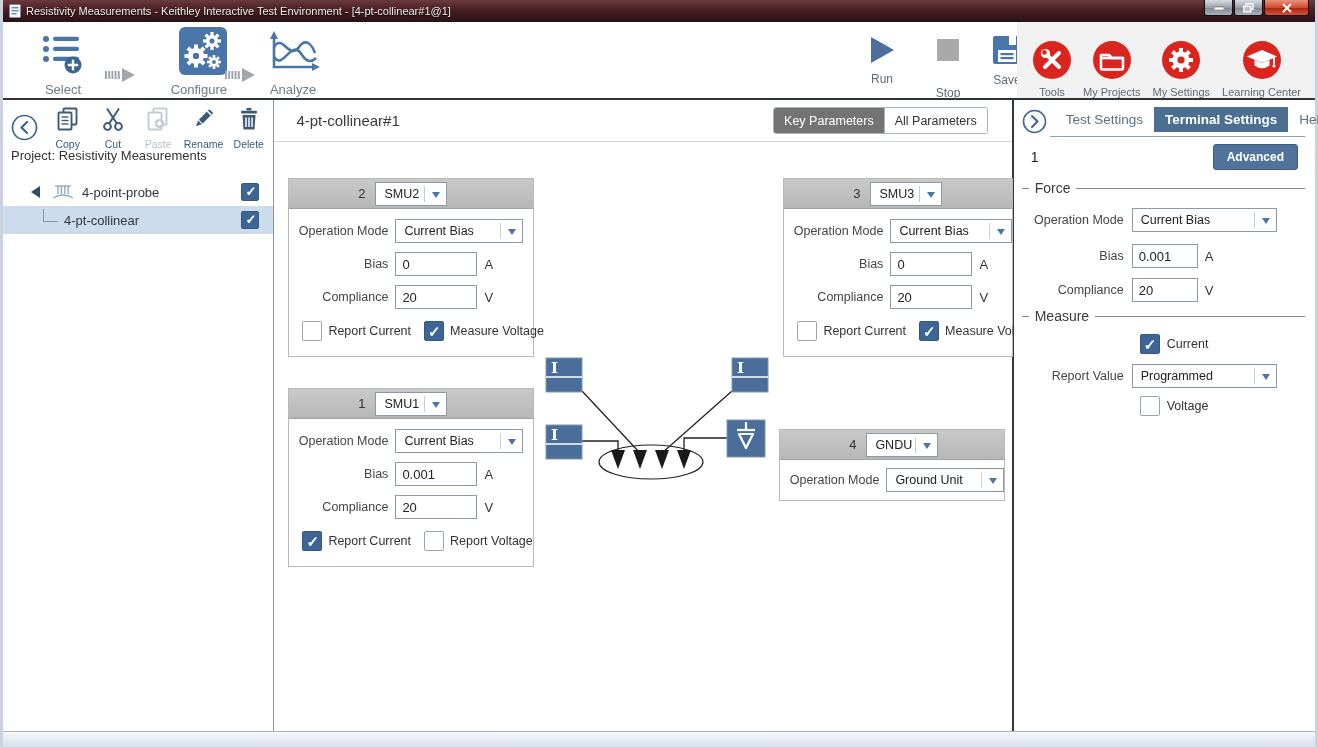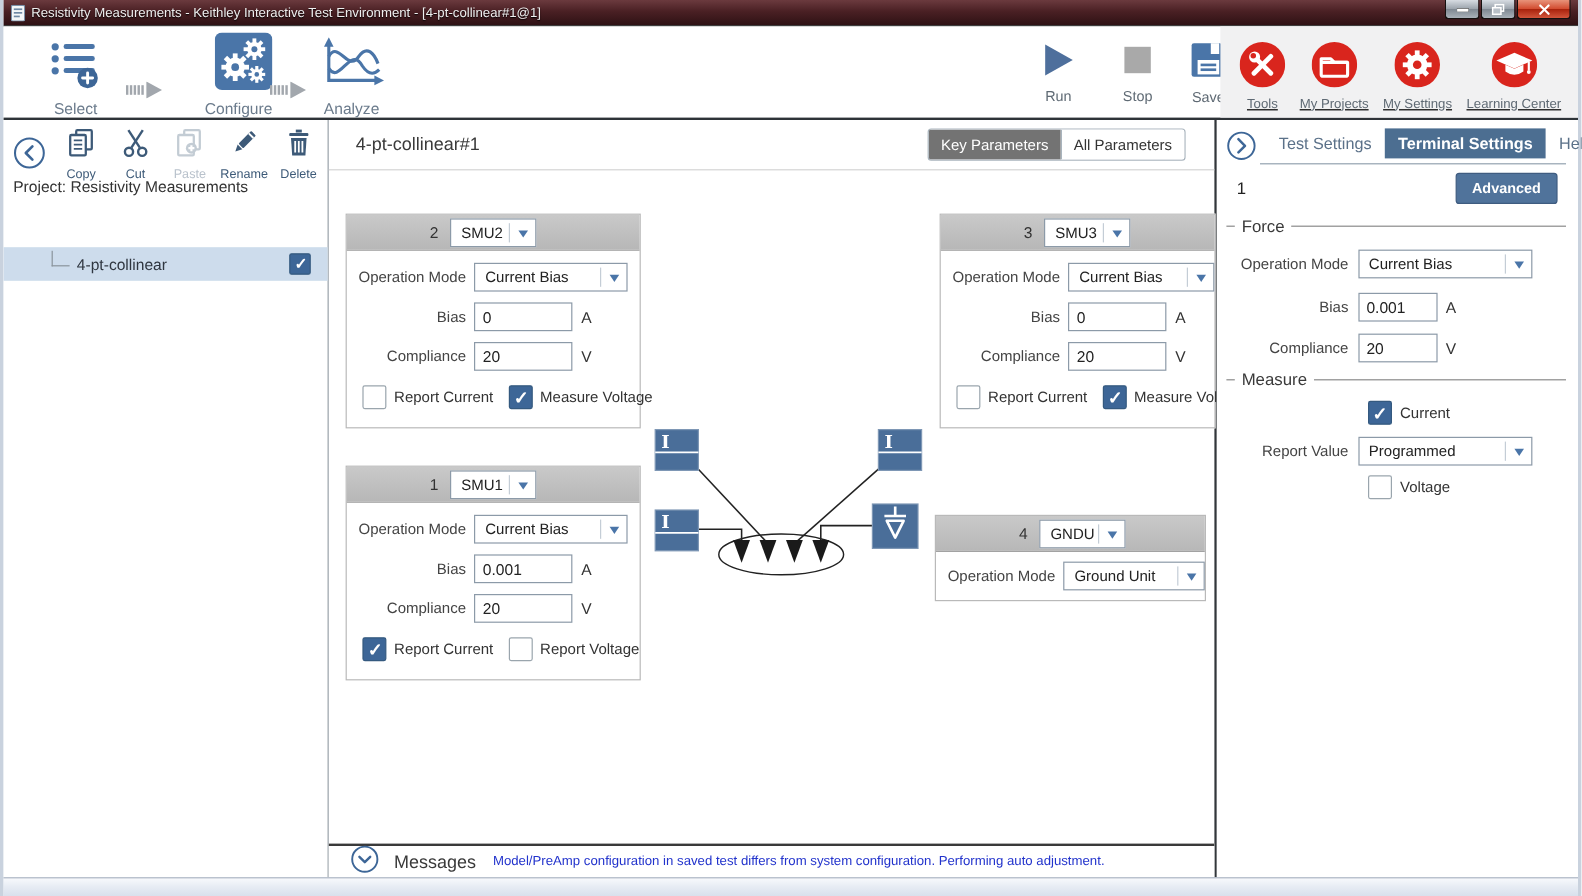--- a/index.html
+++ b/index.html
@@ -22,21 +22,21 @@
 
   
   .toolbar { position:absolute; left:0; top:22px; right:0; height:78px; background:#fff; border-bottom:2px solid #2e3338; }
   .step { position:absolute; display:flex; flex-direction:column; align-items:center; cursor:default; }
   .step-label { font-size:13px; color:#6b7b8c; margin-top:3px; }
   .flow-arrow { position:absolute; top:46px; }
   .runctl { position:absolute; display:flex; flex-direction:column; align-items:center; }
   .runctl .rc-label { font-size:12px; color:#5f6a74; margin-top:3px; }
   .run-note { position:absolute; left:856px; top:83px; font-size:11px; color:#333; }
   .quickzone { position:absolute; right:0; top:0; bottom:0; width:298px; background:#f1f1f2;
-    display:flex; align-items:center; justify-content:space-between; padding:7px 14px 0 16px;text-decoration:underline; }
+    display:flex; align-items:flex-end; justify-content:space-between; padding:7px 14px 0 16px; }
   .qlink { display:flex; flex-direction:column; align-items:center; }
   .qlink .q-label { font-size:11px; color:#5f6a74; margin-top:3px; white-space:nowrap; }
 
   
   .content { position:absolute; left:0; top:100px; right:0; height:631px; display:flex; }
   .sidebar { position:relative; width:272px; background:#fff; border-right:1px solid #8a939c; }
   .center { position:relative; width:741px; background:#fff; border-right:2px solid #33373b; }
   .rightpanel { position:relative; width:302px; background:#fff; }
   .bottomstrip { position:absolute; left:0; right:0; bottom:0; height:16px;
     background:linear-gradient(#f7f9fc 0%, #e7ecf4 45%, #d8e0ec 100%); border-top:1px solid #aab4c2; }
@@ -251,21 +251,21 @@
     <div class="runctl" style="left:858px; top:13px; width:42px;">
       <span><svg width="30" height="30" viewBox="0 0 30 30">
             <polygon points="4,2 27,15 4,28" fill="#4e6f9c"></polygon>
           </svg></span>
       <span class="rc-label">Run</span>
     </div>
     <div class="runctl" style="left:925px; top:16px; width:40px;">
       <span><svg width="24" height="24" viewBox="0 0 24 24">
             <rect x="1" y="1" width="22" height="22" fill="#a9a9a9"></rect>
           </svg></span>
-      <span class="rc-label" style="margin-top:6px;">Stop</span>
+      <span class="rc-label" style="margin-top:20px;">Stop</span>
     </div>
     <div class="runctl" style="left:982px; top:12px; width:44px;">
       <span>
         <svg width="32" height="32" viewBox="0 0 32 32">
           <path d="M2 4 a2 2 0 0 1 2-2 h22 l4 4 v22 a2 2 0 0 1 -2 2 H4 a2 2 0 0 1 -2-2 z" fill="#4a75a8"></path>
           <rect x="18" y="2" width="7" height="9" fill="#fff"></rect>
           <rect x="7" y="16" width="18" height="12" fill="#fff"></rect>
           <rect x="9.5" y="19" width="13" height="2.2" fill="#4a75a8"></rect>
             <rect x="9.5" y="23" width="13" height="2.2" fill="#4a75a8"></rect>
         </svg>
@@ -395,20 +395,35 @@
                   <line x1="13" y1="11.5" x2="13" y2="21"></line>
                   <line x1="16" y1="11.5" x2="16" y2="21"></line>
                 </g>
               </svg></span>
           <span class="a-label">Delete</span>
         </div>
       </div>
 
       <div class="project-label">Project: Resistivity Measurements</div>
 
+      <div class="tree-row" style="top:78px;">
+        <span class="tri-left"></span>
+        <span style="margin:0 6px 0 10px; display:inline-flex;">
+          <svg width="26" height="18" viewBox="0 0 26 18" fill="none" stroke="#8fa9c7" stroke-width="1.4">
+              <path d="M5 3 h16"></path>
+              <line x1="8" y1="3" x2="8" y2="11"></line>
+              <line x1="11.4" y1="3" x2="11.4" y2="11"></line>
+              <line x1="14.8" y1="3" x2="14.8" y2="11"></line>
+              <line x1="18.2" y1="3" x2="18.2" y2="11"></line>
+              <path d="M3 15 q10 -6 20 0"></path>
+            </svg>
+        </span>
+        <span>4-point-probe</span>
+        <span class="cb small tree-check" data-checked="true"></span>
+      </div>
       <div class="tree-row selected" style="top:106px;">
         <span class="elbow"></span>
         <span>4-pt-collinear</span>
         <span class="cb small tree-check" data-checked="true"></span>
       </div>
     </aside>
 
     <section class="center">
       <div class="center-title">4-pt-collinear#1</div>
       <div class="toggle">
@@ -579,30 +594,20 @@
             <rect x="190" y="70" width="38" height="37" fill="#4a6e99" stroke="#7e97b5"></rect>
             <g stroke="#fff" stroke-width="2.2" fill="none">
               <path d="M209 72 v8"></path>
                 <path d="M200 80 h18"></path>
               <polygon points="202,84 216,84 209,98" stroke-linejoin="round"></polygon>
             </g>
           </g>
         </svg>
       </div>
 
-      <div class="msgbar">
-        <span>
-          <svg width="24" height="24" viewBox="0 0 24 24">
-              <circle cx="12" cy="12" r="10.5" fill="none" stroke="#3d6697" stroke-width="1.6"></circle>
-              <polyline points="7.5,10 12,14.5 16.5,10" fill="none" stroke="#3d6697" stroke-width="2" stroke-linecap="round" stroke-linejoin="round"></polyline>
-            </svg>
-        </span>
-        <span class="msg-label">Messages</span>
-        <span class="msg-text">Model/PreAmp configuration in saved test differs from system configuration. Performing auto adjustment.</span>
-      </div>
     </section>
 
     <aside class="rightpanel">
       <span class="rp-expand">
         <svg width="25" height="25" viewBox="0 0 25 25">
             <circle cx="12.5" cy="12.5" r="11" fill="none" stroke="#3d6697" stroke-width="1.6"></circle>
             <polyline points="10,7 15.5,12.5 10,18" fill="none" stroke="#3d6697" stroke-width="2.1" stroke-linecap="round" stroke-linejoin="round"></polyline>
           </svg>
       </span>
       <div class="rp-tabs">

